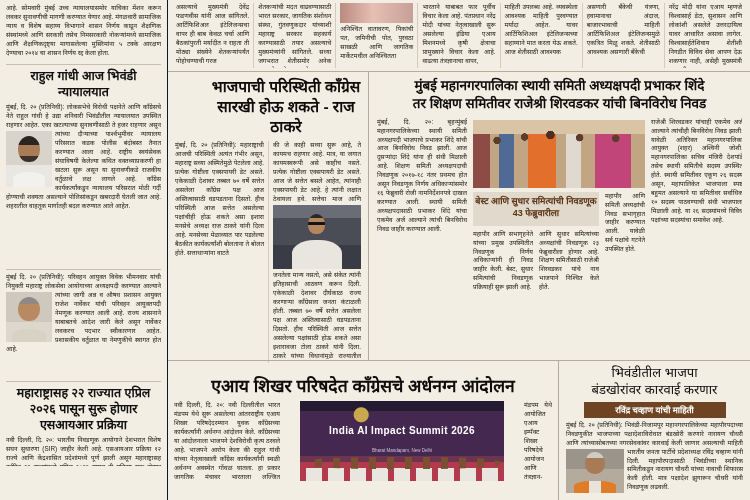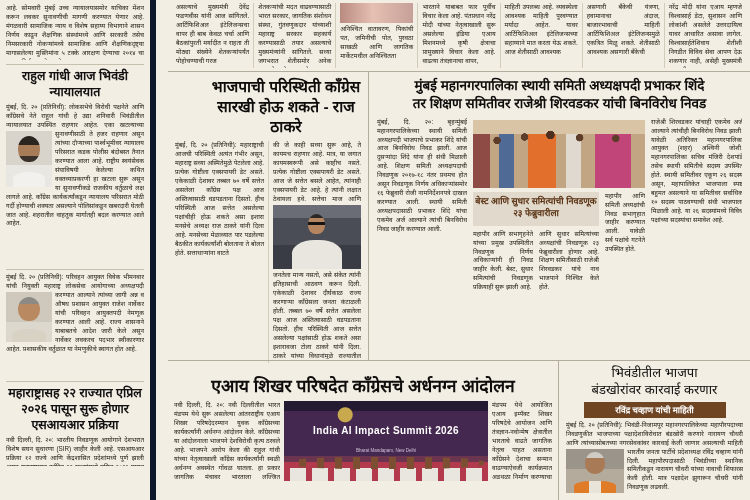--- a/index.html
+++ b/index.html
@@ -3,22 +3,22 @@
 <meta charset="utf-8">
 <style>
   html,body{margin:0;padding:0;}
   #page{
     position:relative;width:750px;height:500px;overflow:hidden;
     background:#f2eee4;color:#24211c;
     font-family:"Liberation Sans", sans-serif;
   }
   .tiny{font-size:6.3px;line-height:1.42;text-align:justify;color:#262219;overflow:hidden;}
   
-  #left-col{position:absolute;left:0;top:0;width:156px;height:500px;
-    border-right:6px solid #0f172a;box-sizing:border-box;padding:4px 6px 0 6px;}
+  #left-col{position:absolute;left:0;top:0;width:168px;height:500px;
+    border-right:1px solid #0f172a;box-sizing:border-box;padding:4px 6px 0 6px;}
   .lc-cont{height:56px;}
   .lc-art{border-top:1px solid #c6bfae;margin-top:4px;padding-top:3px;}
   .lc-head{font-size:12.5px;font-weight:bold;text-align:center;line-height:1.25;color:#121010;margin:1px 0 3px 0;}
   .lc-body1{height:162px;}
   .lc-body2{height:104px;}
   .lc-body3{height:30px;}
   
   #top-strip{position:absolute;left:168px;top:0;width:582px;height:72px;
     box-sizing:border-box;border-bottom:1px solid #b3ab9c;display:flex;padding:3px 4px;}
   .ts-col{flex:1;padding:0 4px;border-right:1px solid #d3ccba;overflow:hidden;}
@@ -83,21 +83,21 @@
     background:rgba(110,68,35,0.12);color:#5a3314;font-weight:bold;font-size:9px;
     text-align:center;line-height:1.35;padding:3px 2px;overflow:hidden;}
   .muni-c2{position:absolute;left:96px;top:112px;width:60px;height:120px;}
   .muni-c3{position:absolute;left:162px;top:112px;width:60px;height:120px;}
   .muni-c4{position:absolute;left:228px;top:74px;width:40px;height:158px;}
   .muni-c5{position:absolute;left:274px;top:0;width:92px;height:232px;}
   
   #ai-art{position:absolute;left:168px;top:360px;width:390px;height:140px;box-sizing:border-box;
     border-top:1px solid #b3ab9c;padding:15px 6px;}
   .ai-head{font-size:17.5px;font-weight:bold;text-align:center;line-height:1.2;color:#0f0d0b;}
-  .ai-body{display:flex;gap:4px;margin-top:4px;height:80px;overflow:hidden;}
+  .ai-body{display:flex;gap:20px;margin-top:4px;height:80px;overflow:hidden;}
   .ai-cl{width:106px;flex-shrink:0;}
   .ai-cr{flex:1;}
   
   #bhi-art{position:absolute;left:558px;top:360px;width:192px;height:140px;box-sizing:border-box;
     border-top:1px solid #b3ab9c;border-left:1px solid #b3ab9c;padding:4px 7px;}
   .bhi-head{font-size:13px;font-weight:normal;text-align:center;line-height:1.3;color:#0f0d0b;}
   .bhi-kicker{display:block;width:142px;margin:3px auto;background:#6e4423;color:#ffffff;
     font-weight:bold;font-size:8.5px;text-align:center;padding:2.5px 0;}
   .bhi-body{height:80px;}
 </style>
@@ -161,21 +161,21 @@
   </div>
 
   <div id="muni-art">
     <div class="muni-head">
       <span style="display:block">मुंबई महानगरपालिका स्थायी समिती अध्यक्षपदी प्रभाकर शिंदे</span>
       <span style="display:block">तर शिक्षण समितीवर राजेश्री शिरवडकर यांची बिनविरोध निवड</span>
     </div>
     <div class="muni-body">
       <div class="muni-c1 tiny">मुंबई, दि. २०: बृहन्मुंबई महानगरपालिकेच्या स्थायी समिती अध्यक्षपदी भाजपाचे प्रभाकर शिंदे यांची आज बिनविरोध निवड झाली. आज दुसऱ्यांदा शिंदे यांना ही संधी मिळाली आहे. शिक्षण समिती अध्यक्षपदाची निवडणूक २०१७-१८ नंतर प्रथमच होत असून निवडणूक निर्णय अधिकाऱ्यांसमोर १६ फेब्रुवारी रोजी नामनिर्देशनपत्रे दाखल करण्यात आली. स्थायी समिती अध्यक्षपदासाठी प्रभाकर शिंदे यांचा एकमेव अर्ज आल्याने त्यांची बिनविरोध निवड जाहीर करण्यात आली.</div>
       <div class="ph ph-group"></div>
-      <div class="muni-sub">बेस्ट आणि सुधार समित्यांची निवडणूक २३ फेब्रुवारीला</div>
+      <div class="muni-sub">बेस्ट आणि सुधार समित्यांची निवडणूक 43 फेब्रुवारीला</div>
       <div class="muni-c2 tiny">महापौर आणि सभागृहनेते यांच्या प्रमुख उपस्थितीत निवडणूक निर्णय अधिकाऱ्यांनी ही निवड जाहीर केली. बेस्ट, सुधार समित्यांची निवडणूक प्रक्रियाही सुरू झाली आहे.</div>
       <div class="muni-c3 tiny">आणि सुधार समित्यांच्या अध्यक्षांची निवडणूक २३ फेब्रुवारीला होणार आहे. शिक्षण समितीसाठी राजेश्री शिरवडकर यांचे नाव भाजपाने निश्चित केले होते.</div>
       <div class="muni-c4 tiny">महापौर आणि समिती अध्यक्षांची निवड सभागृहात जाहीर करण्यात आली. यावेळी सर्व पक्षांचे गटनेते उपस्थित होते.</div>
       <div class="muni-c5 tiny">राजेश्री शिरवडकर यांचाही एकमेव अर्ज आल्याने त्यांचीही बिनविरोध निवड झाली. यावेळी अतिरिक्त महानगरपालिका आयुक्त (शहर) अश्विनी जोशी, महानगरपालिका सचिव मंजिरी देशपांडे तसेच स्थायी समितीचे सदस्य उपस्थित होते. स्थायी समितीवर एकूण २६ सदस्य असून, महापालिकेत भाजपाला स्पष्ट बहुमत असल्याने या समितीवर सर्वाधिक १० सदस्य पाठवण्याची संधी भाजपाला मिळाली आहे. या २६ सदस्यांमध्ये विविध पक्षांच्या सदस्यांचा समावेश आहे.</div>
     </div>
   </div>
 
   <div id="ai-art">
     <div class="ai-head">एआय शिखर परिषदेत काँग्रेसचे अर्धनग्न आंदोलन</div>
     <div class="ai-body">

